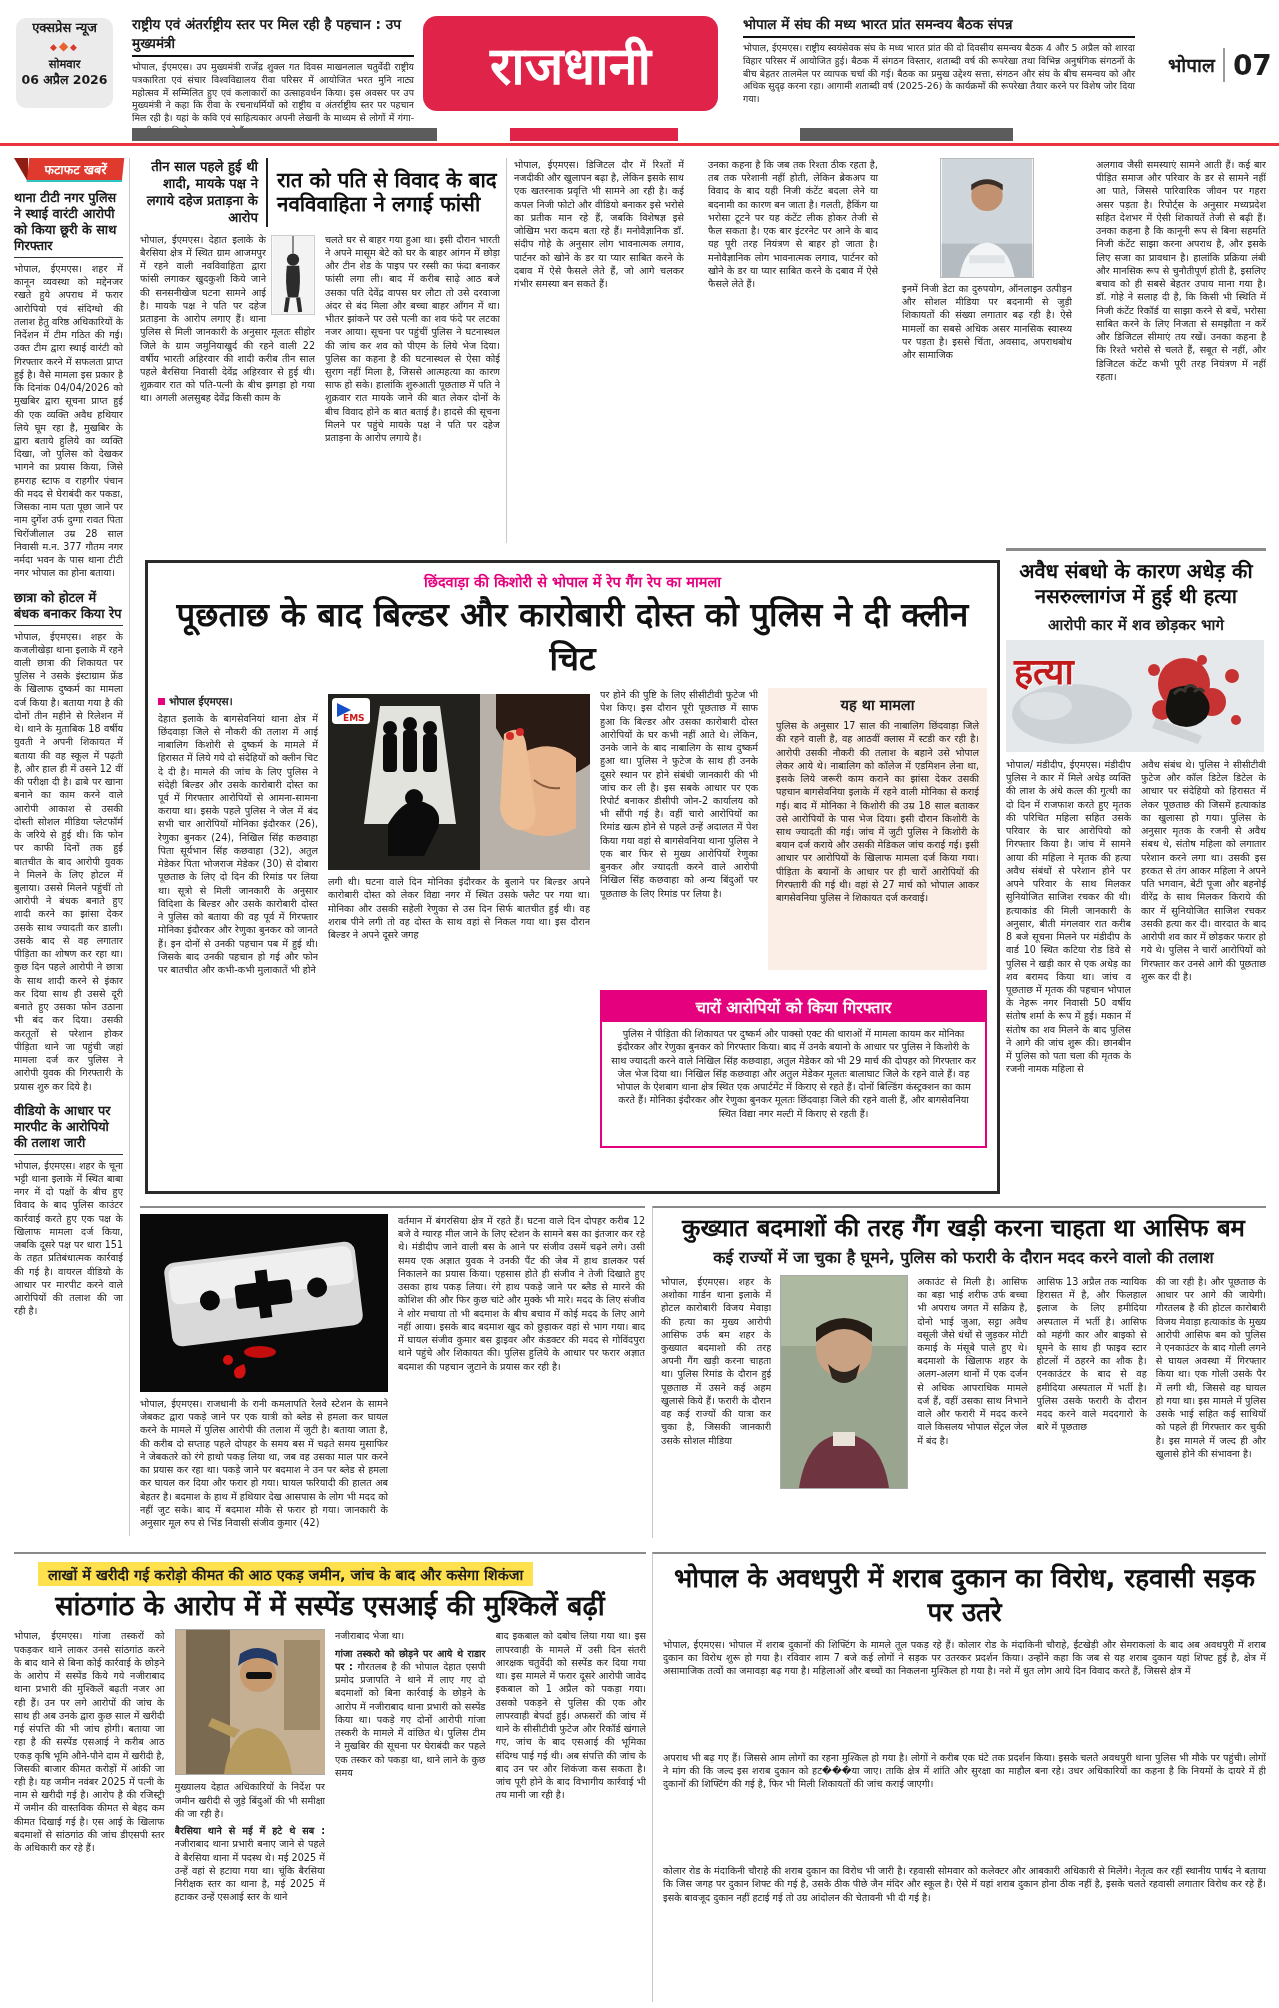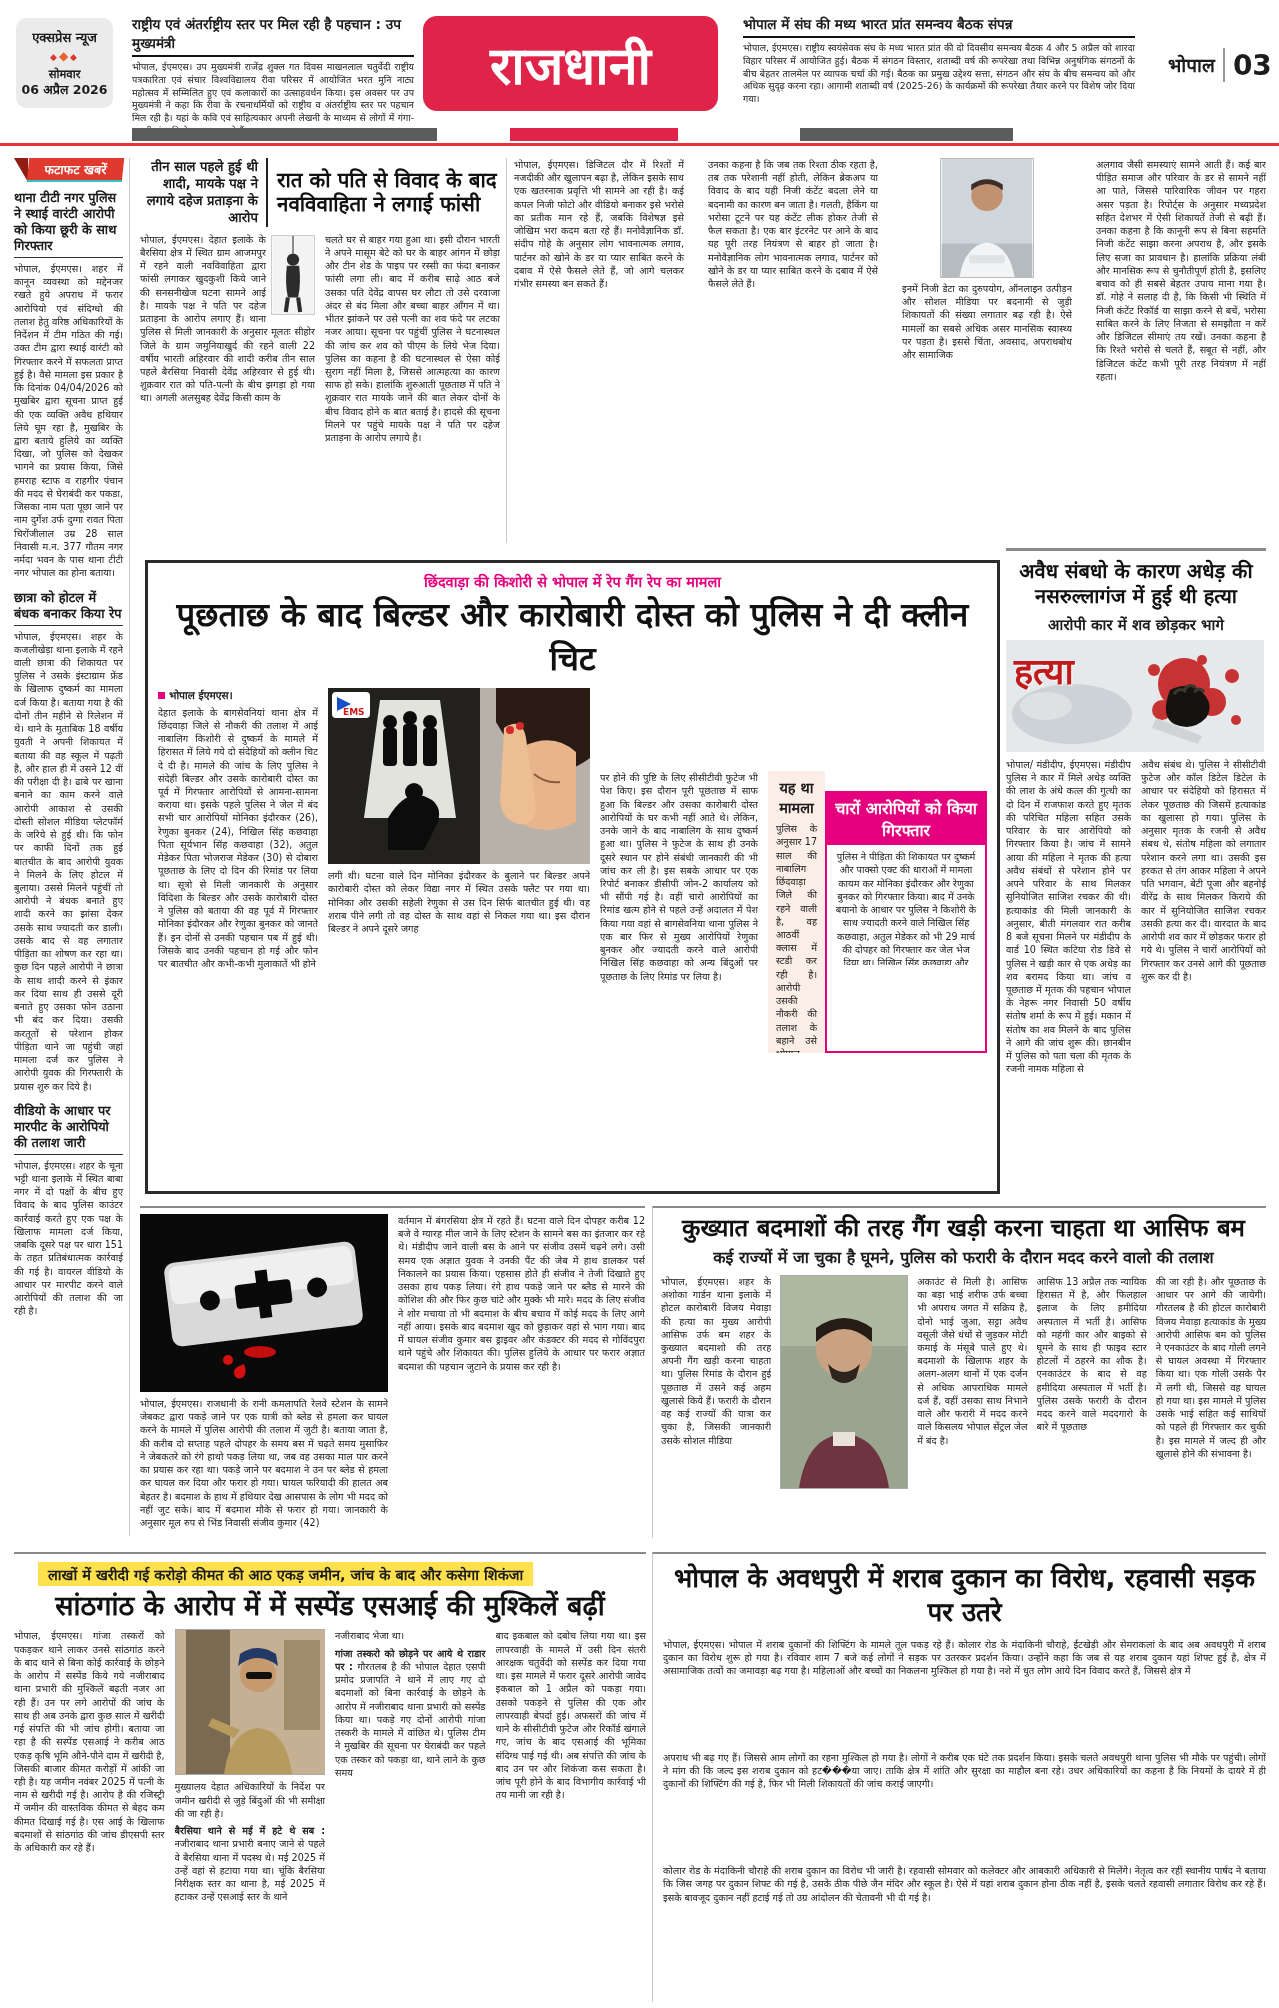--- a/index.html
+++ b/index.html
@@ -4,21 +4,21 @@
 <style>
   html,body{margin:0;padding:0;background:#fff;}
   .page{position:relative;width:1279px;height:2008px;background:#fff;
         font-family:"DejaVu Sans","Liberation Sans",sans-serif;color:#1c1c1c;overflow:hidden;}
   .abs{position:absolute;}
   p{margin:0 0 4px 0;}
   .body-txt{font-size:9.6px;line-height:1.38;text-align:justify;color:#222;}
   .hl{font-weight:800;color:#111;margin:0;}
   
   .masthead{left:16px;top:18px;width:97px;height:90px;background:#ebebeb;border-radius:10px;
-            text-align:center;padding-top:10px;box-sizing:border-box;}
+            text-align:center;box-sizing:border-box;}
   .masthead .mt{font-size:13px;font-weight:800;}
   .diamonds{font-size:9px;letter-spacing:2px;margin:3px 0;}
   .d-sm{color:#d93a2b;} .d-lg{color:#e8642c;font-size:12px;}
   .masthead .day{font-size:11.5px;font-weight:700;margin-top:2px;}
   .masthead .date{font-size:12.5px;font-weight:800;}
   .top-art{top:14px;}
   .top-art h2{font-size:13.6px;font-weight:800;border-bottom:2px solid #111;padding-bottom:3px;margin:0 0 4px 0;}
   .top-art .body-txt{font-size:9.3px;}
   .section-box{left:423px;top:16px;width:295px;height:95px;background:#e02349;border-radius:14px;
                color:#fff;display:flex;align-items:center;justify-content:center;font-size:52px;font-weight:800;}
@@ -58,21 +58,21 @@
   .feature{left:145px;top:560px;width:855px;height:634px;border:3px solid #2b2b2b;box-sizing:border-box;
            padding:6px 10px;overflow:hidden;}
   .f-kick{text-align:center;color:#e5007d;font-size:14.5px;font-weight:800;margin:2px 0;}
   .f-hl{text-align:center;font-size:33px;line-height:1.32;margin:0 0 8px 0;}
   .fbody{display:flex;gap:10px;align-items:center;}
   .fcol1{width:160px;overflow:hidden;height:448px;}
   .byline{font-size:10.5px;font-weight:800;margin-bottom:3px;}
   .bsq{display:inline-block;width:7px;height:7px;background:#e5007d;margin-right:4px;}
   .fcol2{width:262px;overflow:hidden;height:448px;}
   .illus{width:262px;height:176px;display:block;margin-bottom:5px;}
-  .fright{flex:1;display:flex;flex-direction:row;}
+  .fright{flex:1;display:flex;flex-direction:column;}
   .frow{display:flex;gap:10px;height:282px;}
   .fcol3{width:158px;overflow:hidden;}
   .casebox{flex:1;background:#fbeee6;padding:6px 8px;box-sizing:border-box;overflow:hidden;}
   .casebox h3{text-align:center;font-size:14.5px;font-weight:800;margin:0 0 5px 0;}
   .arrestbox{margin-top:20px;border:2px solid #e5007d;}
   .ab-head{background:#e5007d;color:#fff;text-align:center;font-size:16px;font-weight:800;padding:4px 0;}
   .arrestbox .body-txt{padding:5px 7px;text-align:center;height:110px;overflow:hidden;}
   
   .murder{left:1006px;top:548px;width:260px;height:646px;border-top:3px solid #8a8a8a;padding-top:8px;box-sizing:border-box;overflow:hidden;}
   .m-hl{font-size:20px;line-height:1.25;text-align:center;margin:0 0 5px 0;}
@@ -129,21 +129,21 @@
   </div>
 
   <div class="abs top-art" style="left:743px;width:392px;">
     <h2>भोपाल में संघ की मध्य भारत प्रांत समन्वय बैठक संपन्न</h2>
     <p class="body-txt">भोपाल, ईएमएस। राष्ट्रीय स्वयंसेवक संघ के मध्य भारत प्रांत की दो दिवसीय समन्वय बैठक 4 और 5 अप्रैल को शारदा विहार परिसर में आयोजित हुई। बैठक में संगठन विस्तार, शताब्दी वर्ष की रूपरेखा तथा विभिन्न अनुषंगिक संगठनों के बीच बेहतर तालमेल पर व्यापक चर्चा की गई। बैठक का प्रमुख उद्देश्य सत्ता, संगठन और संघ के बीच समन्वय को और अधिक सुदृढ़ करना रहा। आगामी शताब्दी वर्ष (2025-26) के कार्यक्रमों की रूपरेखा तैयार करने पर विशेष जोर दिया गया।</p>
   </div>
 
   <div class="abs pagelbl">
     <span class="city">भोपाल</span>
     <span class="bar"></span>
-    <span class="num">03</span>
+    <span class="num">07</span>
   </div>
 
   <div class="abs grayb" style="left:132px;width:305px;"></div>
   <div class="abs redb" style="left:510px;width:168px;"></div>
   <div class="abs grayb" style="left:800px;width:213px;"></div>
   <div class="abs redrule"></div>
 
   <aside class="abs quick">
     <div class="qlabel">
       <span class="qtri"></span>

